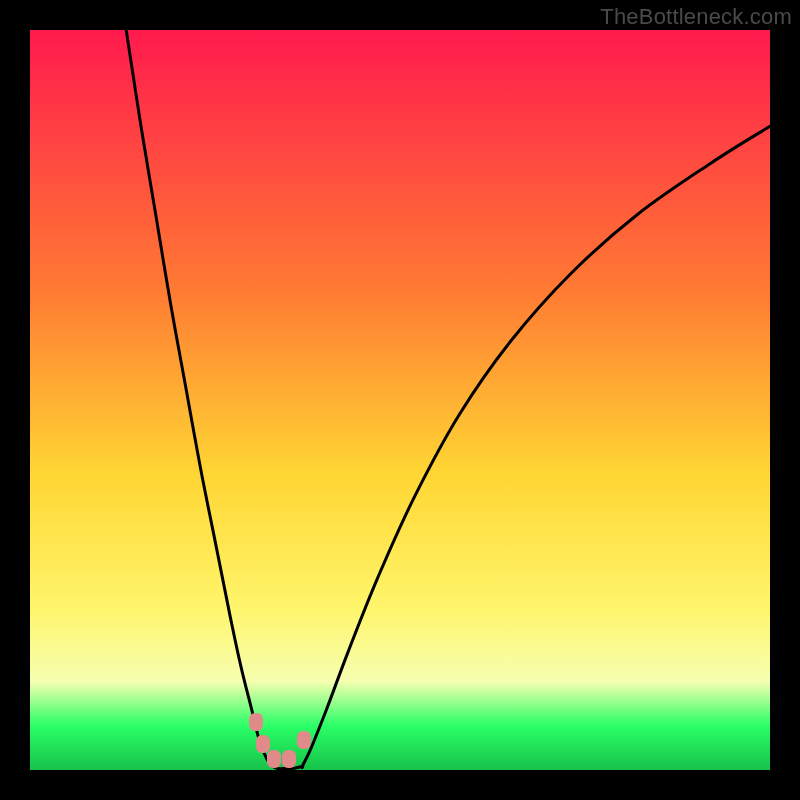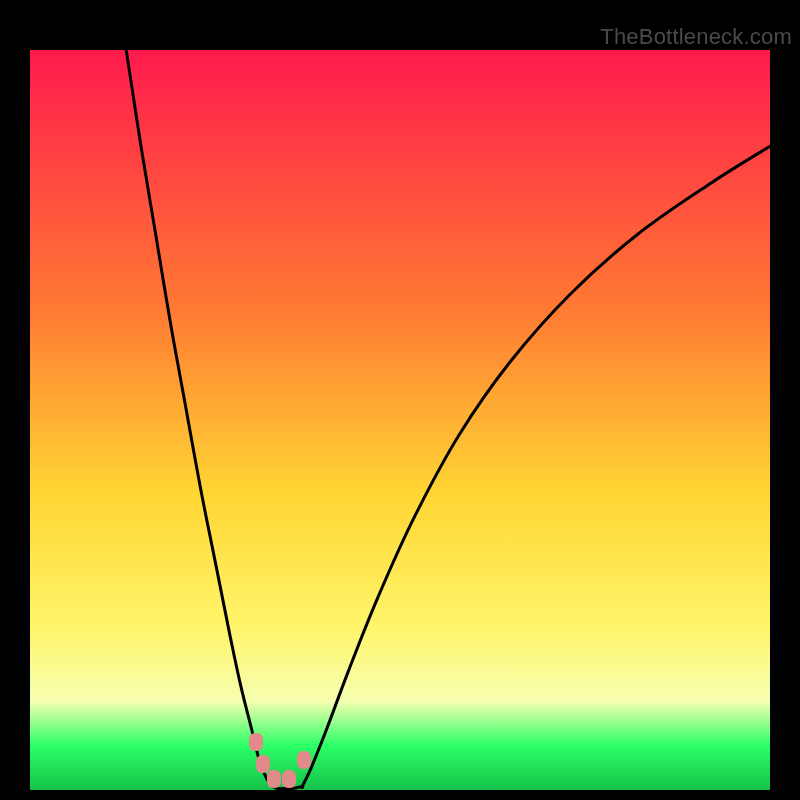--- a/index.html
+++ b/index.html
@@ -9,21 +9,20 @@
     height: 800px;
     background: #000;
     overflow: hidden;
     font-family: Arial, Helvetica, sans-serif;
   }
   .frame {
     position: relative;
     width: 800px;
     height: 560px;
     background: #000;
-    margin-top: 20px;
   }
   .plot-area {
     position: absolute;
     left: 30px;
     top: 30px;
     width: 740px;
     height: 740px;
     overflow: hidden;
   }
   .gradient {

